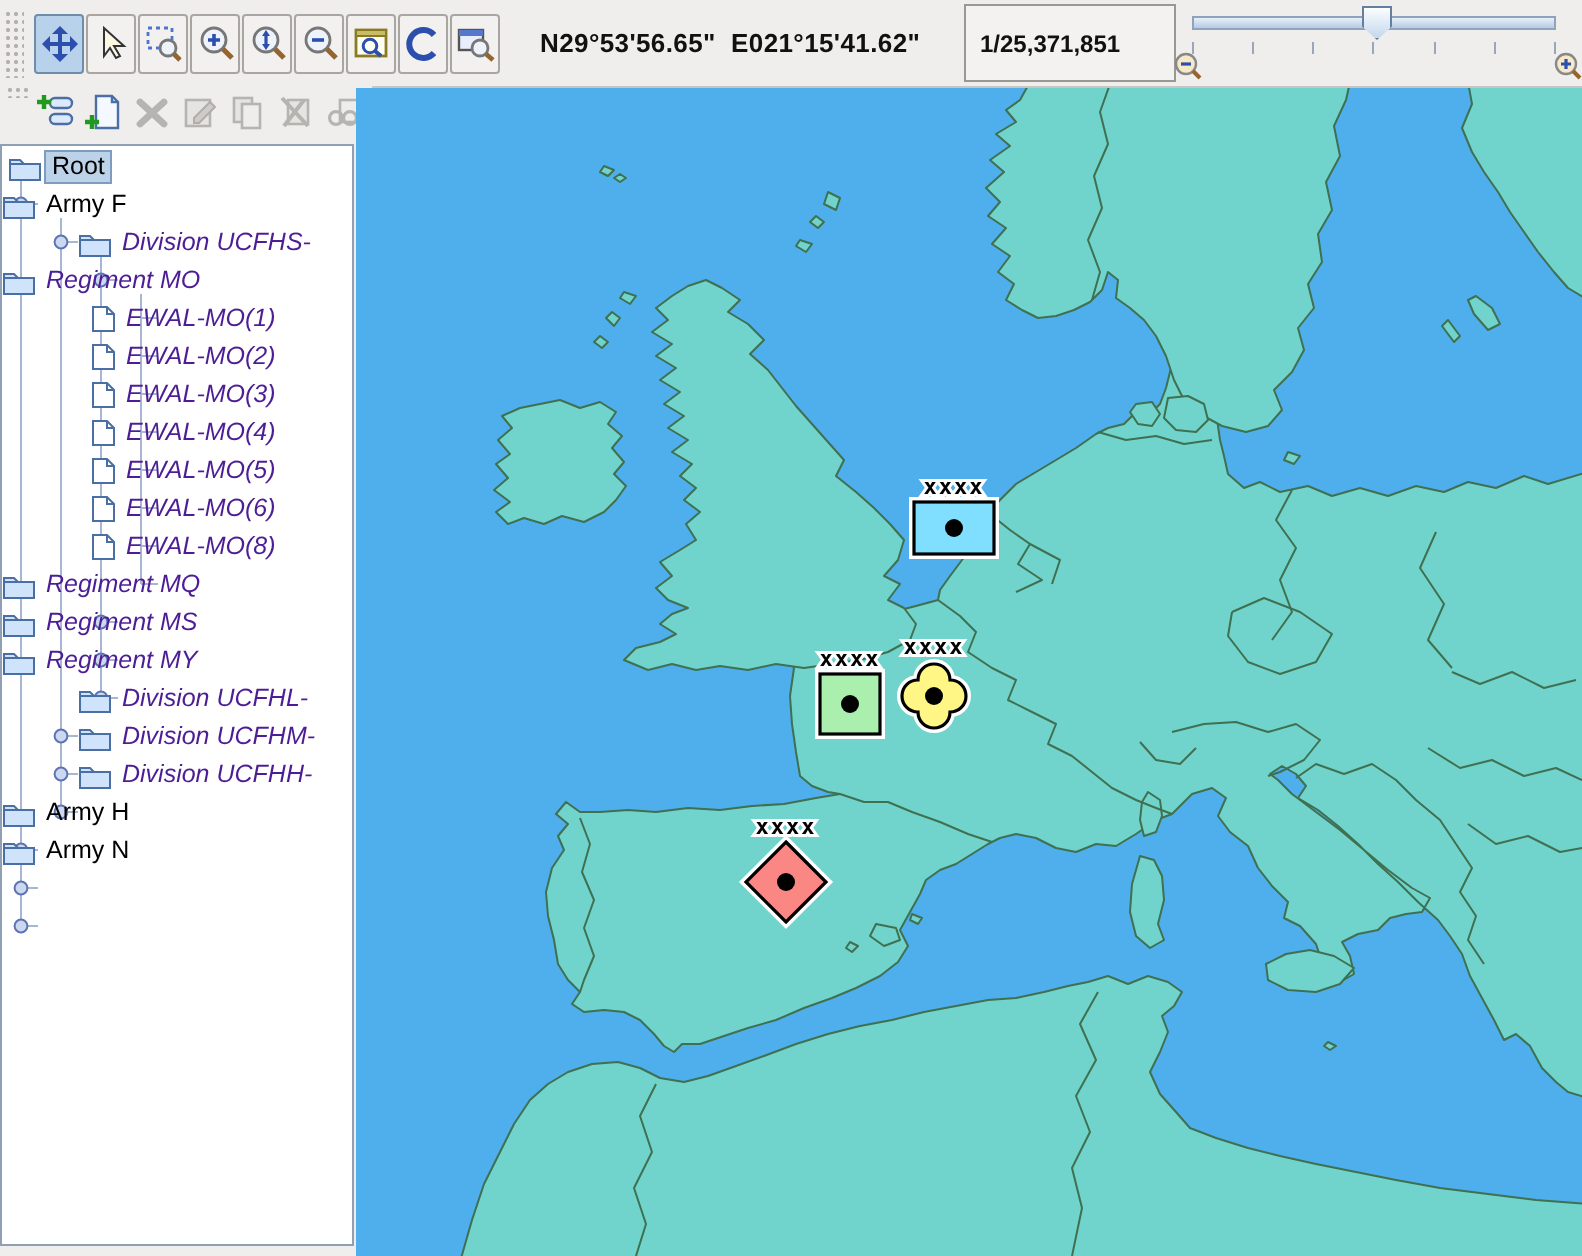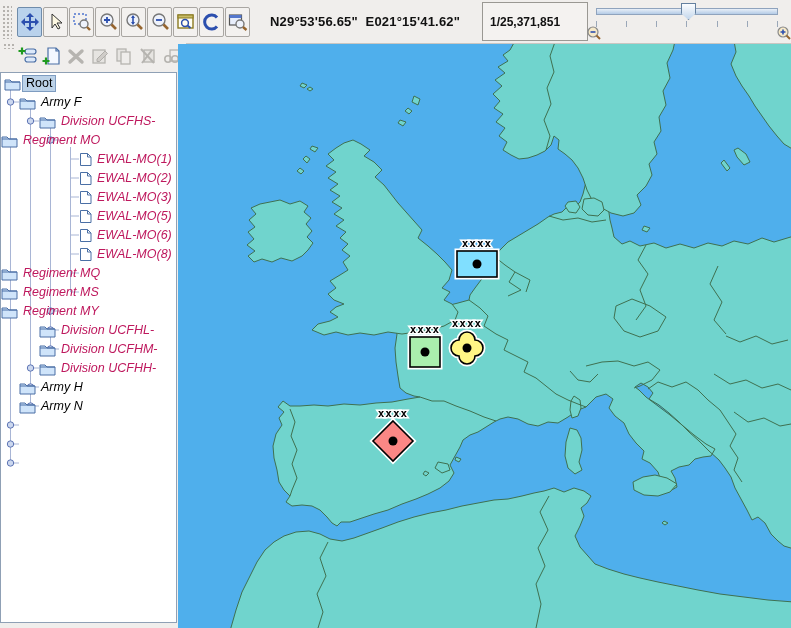--- a/index.html
+++ b/index.html
@@ -23,24 +23,24 @@
   
   .leftpanel{position:absolute;left:0;top:40px;width:186px;height:584px;background:#f0eeec;}
   .treebar{height:32px;display:flex;align-items:center;padding-left:2px;}
   .treebar .grip2{width:12px;height:6px;margin:-20px 0 0 1px;background-image:radial-gradient(#b5b2ae 35%,transparent 40%);background-size:4px 4px;}
   .tt-btn{width:23px;height:24px;margin-left:1px;padding:0;background:transparent;border:none;display:flex;align-items:center;justify-content:center;}
   .tree{position:absolute;left:0;top:32px;width:177px;height:551px;background:#fff;border:1px solid #8fa0b5;overflow:hidden;}
   .treeinner{position:relative;width:100%;height:100%;padding-top:1px;}
   .treelines{position:absolute;left:0;top:1px;pointer-events:none;}
   .trow{position:relative;height:19px;display:flex;align-items:center;font-size:12.5px;color:#000;white-space:nowrap;}
   .trow .lbl{padding:0 3px;line-height:15px;}
-  .trow.inactive .lbl{color:#be185d;font-style:italic;}
+  .trow.inactive .lbl{color:#4c1d95;font-style:italic;}
   .trow.selected .lbl{background:#bcd2e8;outline:1px solid #7e9cc0;}
   .ticon{flex:0 0 auto;margin-right:2px;display:inline-flex;}
-  .pl0{padding-left:3px;}.pl1{padding-left:18px;font-style:italic;}.pl2{padding-left:38px;}.pl3{}.pl4{padding-left:78px;}
+  .pl0{padding-left:3px;}.pl1{}.pl2{padding-left:38px;}.pl3{}.pl4{padding-left:44px;}
 
   
   .map{position:absolute;left:178px;top:44px;width:613px;height:584px;overflow:hidden;background:#5eead4;}
   svg text.ech{font-family:"DejaVu Sans Mono","Liberation Mono",monospace;font-size:11px;font-weight:bold;letter-spacing:1px;paint-order:stroke;stroke:#ffffff;stroke-width:3px;fill:#000;text-anchor:middle;}
 </style>
 </head>
 <body>
 
 <div class="app">
 
@@ -315,20 +315,29 @@
             </span>
             <span class="lbl">EWAL-MO(3)</span>
           </div>
         <div class="trow inactive pl4">
             <span class="ticon">
               <svg width="13" height="15" viewBox="0 0 13 15">
                 <path d="M1.5 1.5h7l3.5 3.5v8.5h-10.5z" fill="#fff" stroke="#4a6fa5"></path>
                 <path d="M8.5 1.5v3.5h3.5" fill="none" stroke="#4a6fa5"></path>
               </svg>
             </span>
+            <span class="lbl">EWAL-MO(4)</span>
+          </div>
+        <div class="trow inactive pl4">
+            <span class="ticon">
+              <svg width="13" height="15" viewBox="0 0 13 15">
+                <path d="M1.5 1.5h7l3.5 3.5v8.5h-10.5z" fill="#fff" stroke="#4a6fa5"></path>
+                <path d="M8.5 1.5v3.5h3.5" fill="none" stroke="#4a6fa5"></path>
+              </svg>
+            </span>
             <span class="lbl">EWAL-MO(5)</span>
           </div>
         <div class="trow inactive pl4">
             <span class="ticon">
               <svg width="13" height="15" viewBox="0 0 13 15">
                 <path d="M1.5 1.5h7l3.5 3.5v8.5h-10.5z" fill="#fff" stroke="#4a6fa5"></path>
                 <path d="M8.5 1.5v3.5h3.5" fill="none" stroke="#4a6fa5"></path>
               </svg>
             </span>
             <span class="lbl">EWAL-MO(6)</span>

